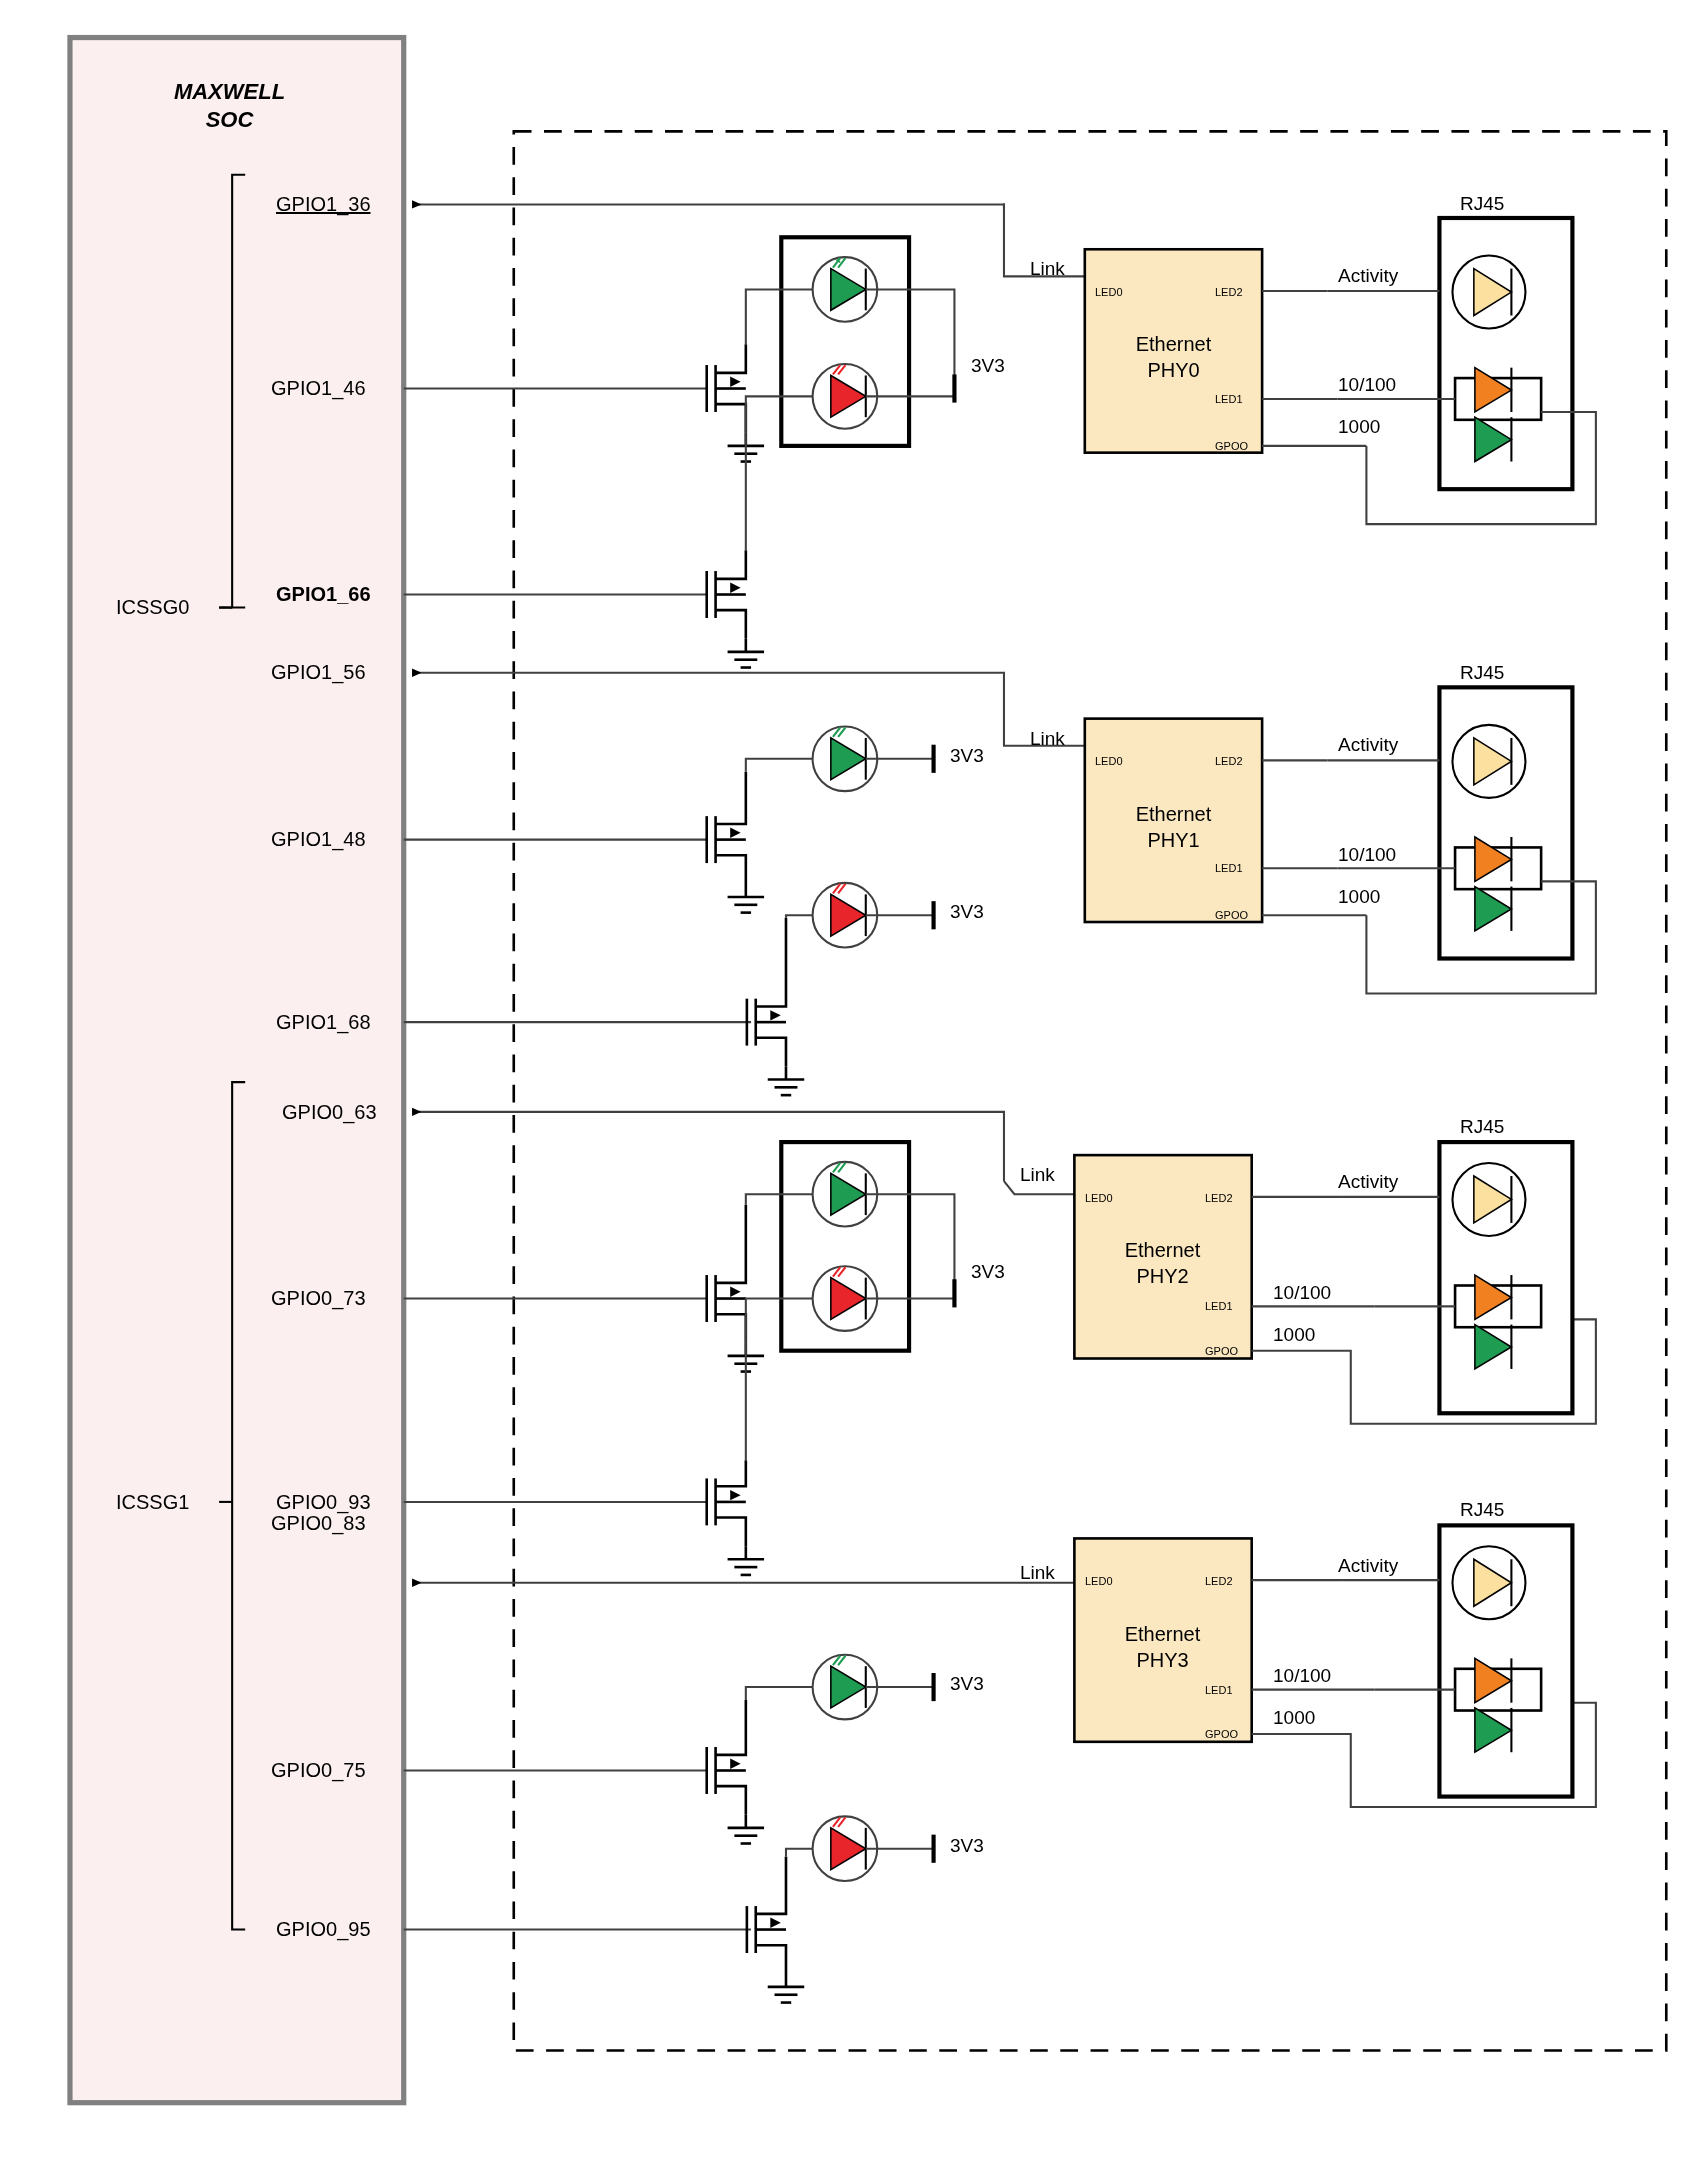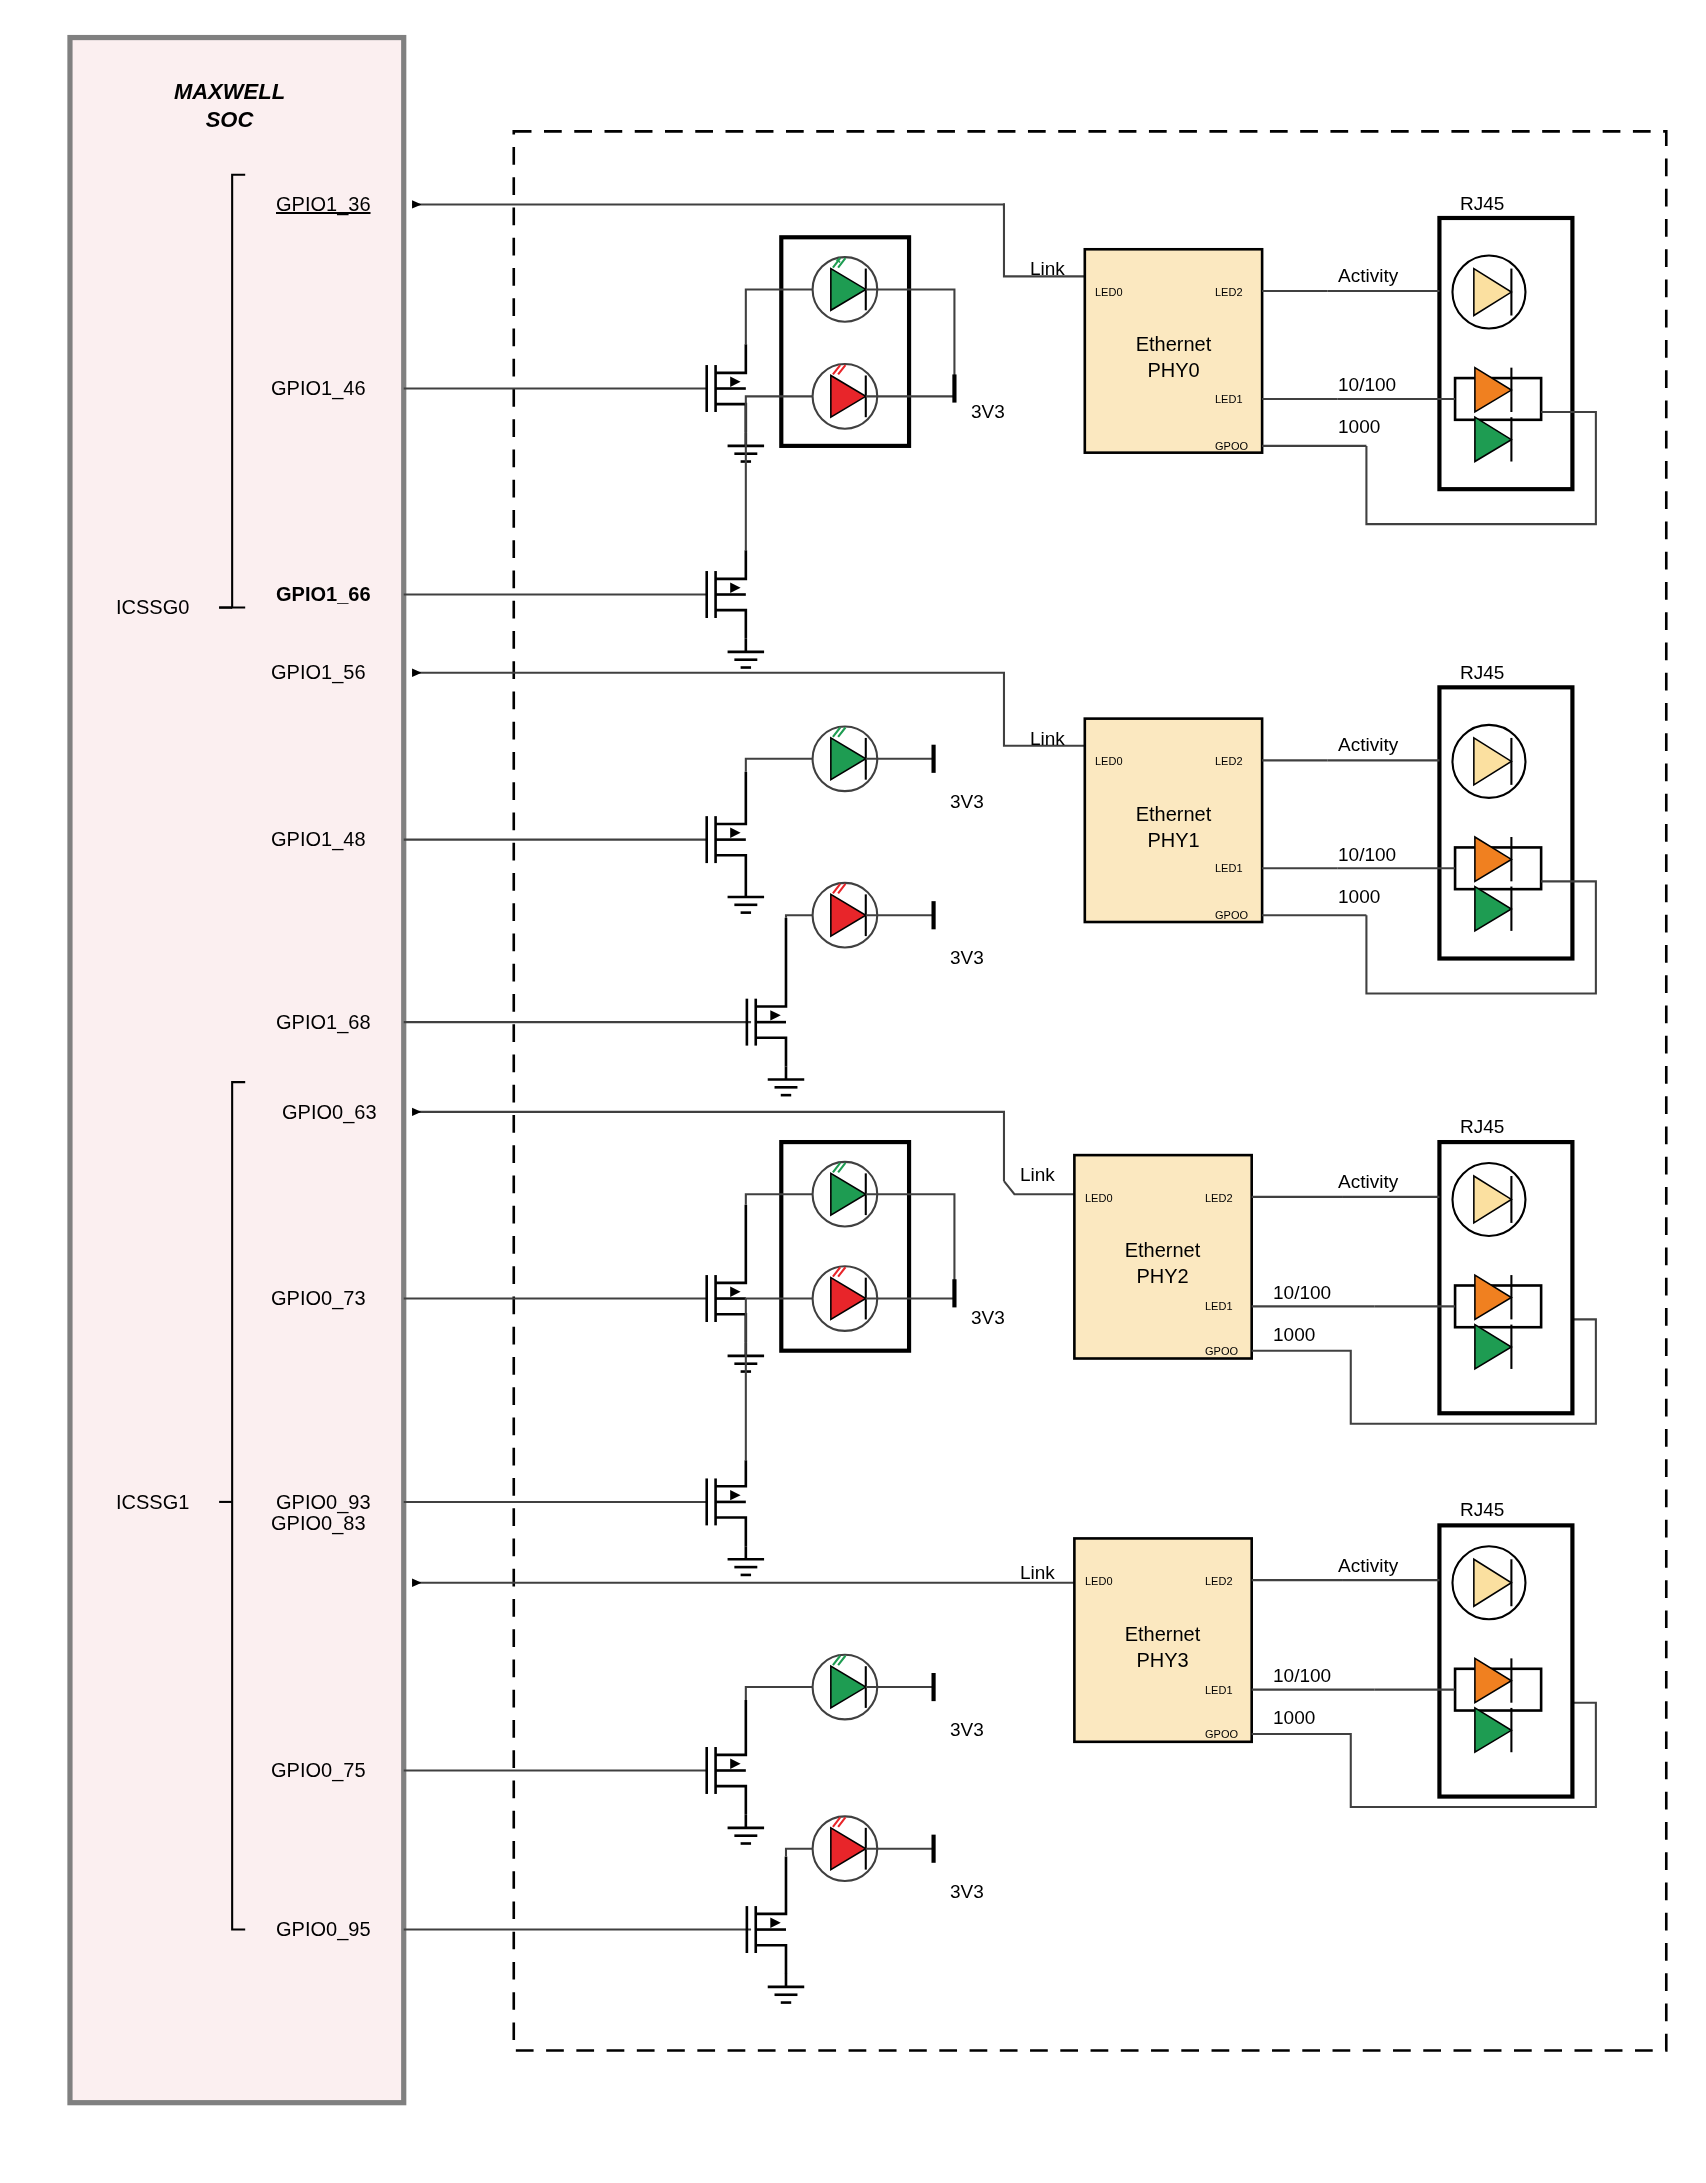--- a/index.html
+++ b/index.html
@@ -51,21 +51,20 @@
     font-size: 11px;
   }
   .sig {
     font-size: 19px;
   }
   .rj45 {
     font-size: 19px;
   }
   .v33 {
     font-size: 19px;
-    margin-top: 46px;
   }
 </style>
 </head>
 <body>
 
 <div id="canvas">
 
   <svg class="layer" viewBox="0 0 3271 4186">
     <defs>
       <marker id="arrL" markerWidth="22" markerHeight="22" refX="18" refY="8" orient="auto" markerUnits="userSpaceOnUse">

